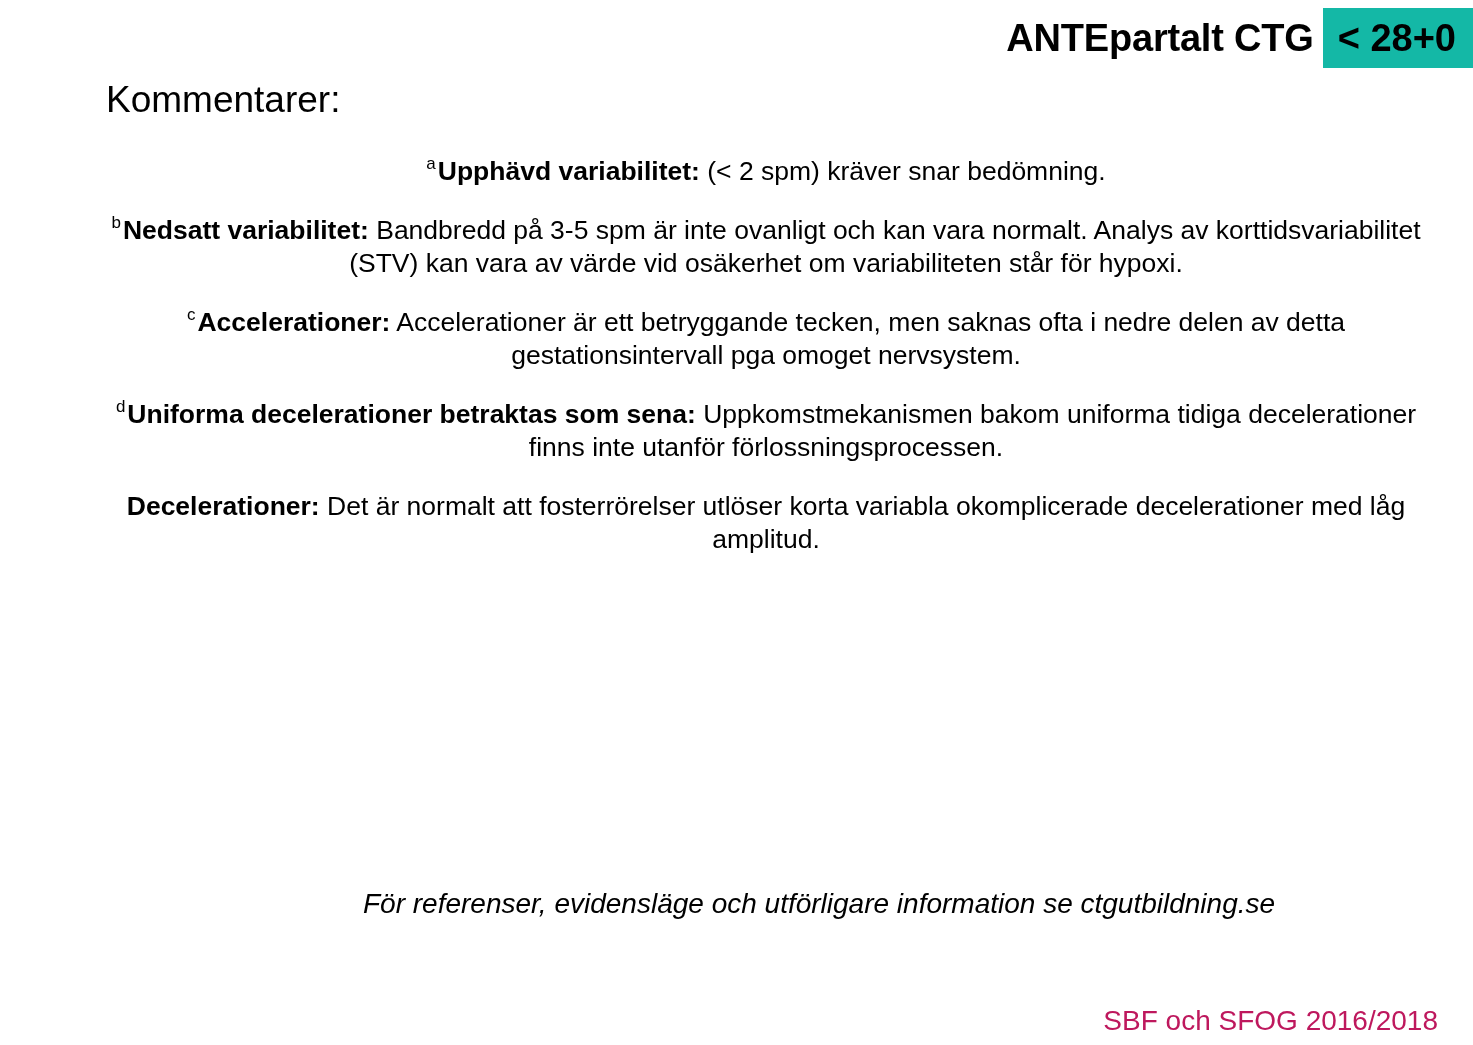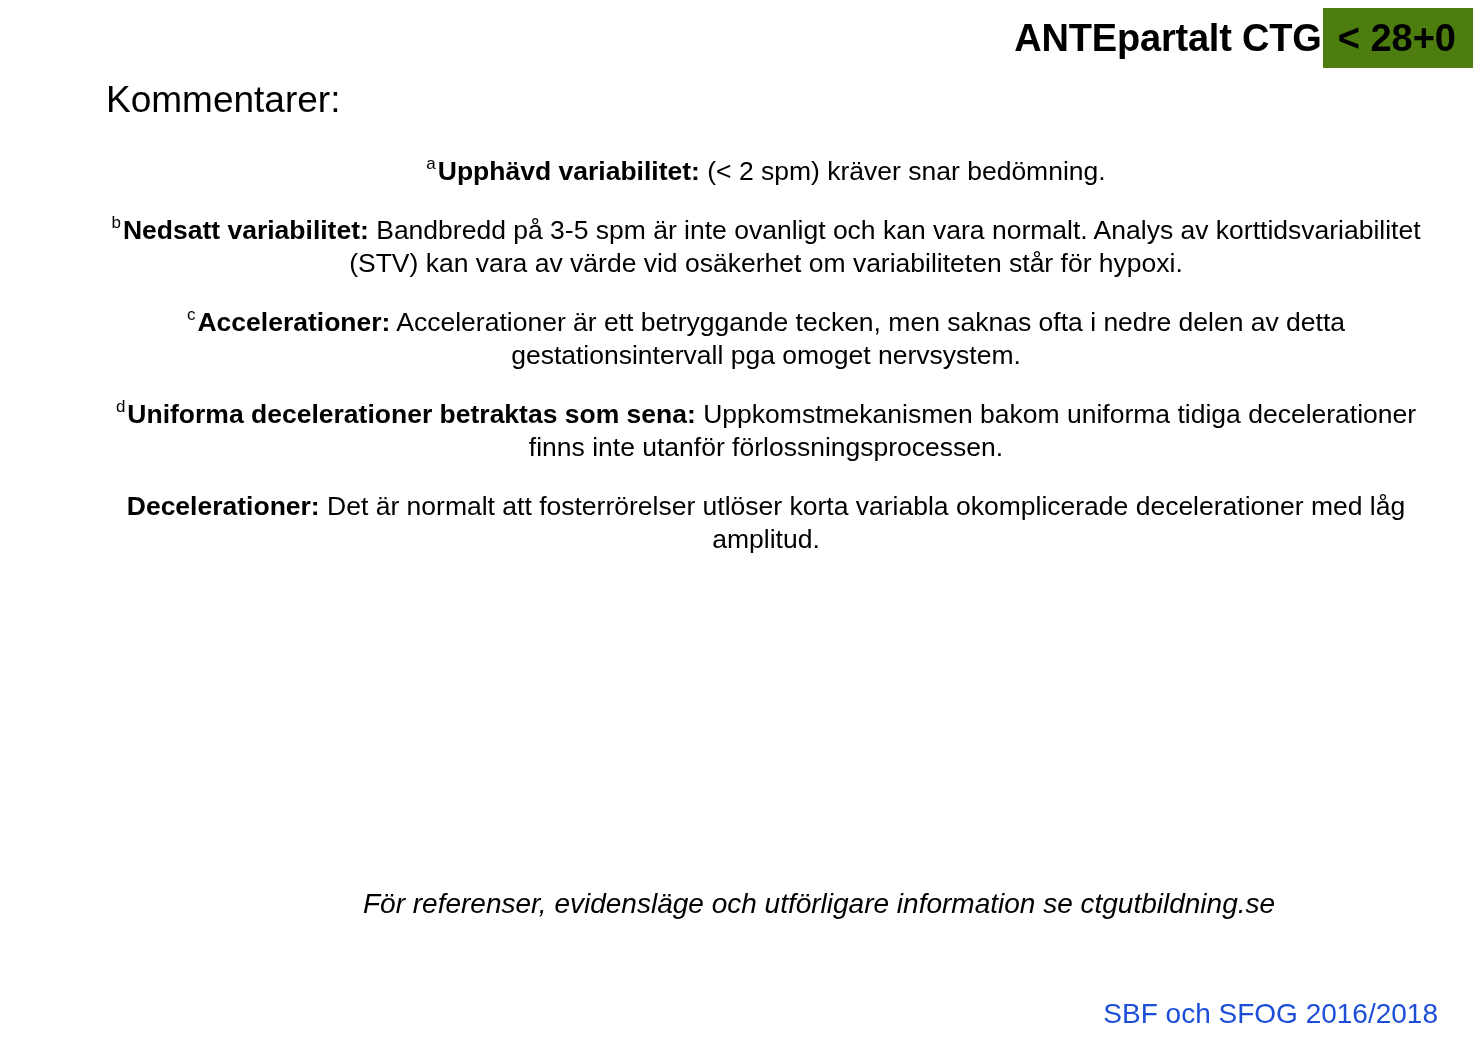--- a/index.html
+++ b/index.html
@@ -23,25 +23,25 @@
     right: 0px;
     display: flex;
     align-items: center;
     height: 60px;
   }
   .header-title {
     font-size: 38px;
     font-weight: bold;
     letter-spacing: -0.2px;
     white-space: nowrap;
-    padding-right: 1px;
+    padding-right: 9px;
     line-height: 60px;
   }
   .header-badge {
-    background: #4d7c0f;
+    background: #14b8a6;
     font-size: 38px;
     font-weight: bold;
     white-space: nowrap;
     line-height: 60px;
     height: 60px;
     padding: 0 17px 0 15px;
     box-sizing: border-box;
   }
 
   
@@ -80,23 +80,23 @@
     position: absolute;
     left: 363px;
     top: 888px;
     font-size: 28px;
     font-style: italic;
     white-space: nowrap;
   }
   .credit {
     position: absolute;
     right: 35px;
-    bottom: 15px;
+    bottom: 8px;
     font-size: 28px;
-    color: #1d4ed8;
+    color: #be185d;
     white-space: nowrap;
   }
 </style>
 </head>
 <body>
 
 <div class="header">
   <span class="header-title">ANTEpartalt CTG</span>
   <span class="header-badge">&lt; 28+0</span>
 </div>

